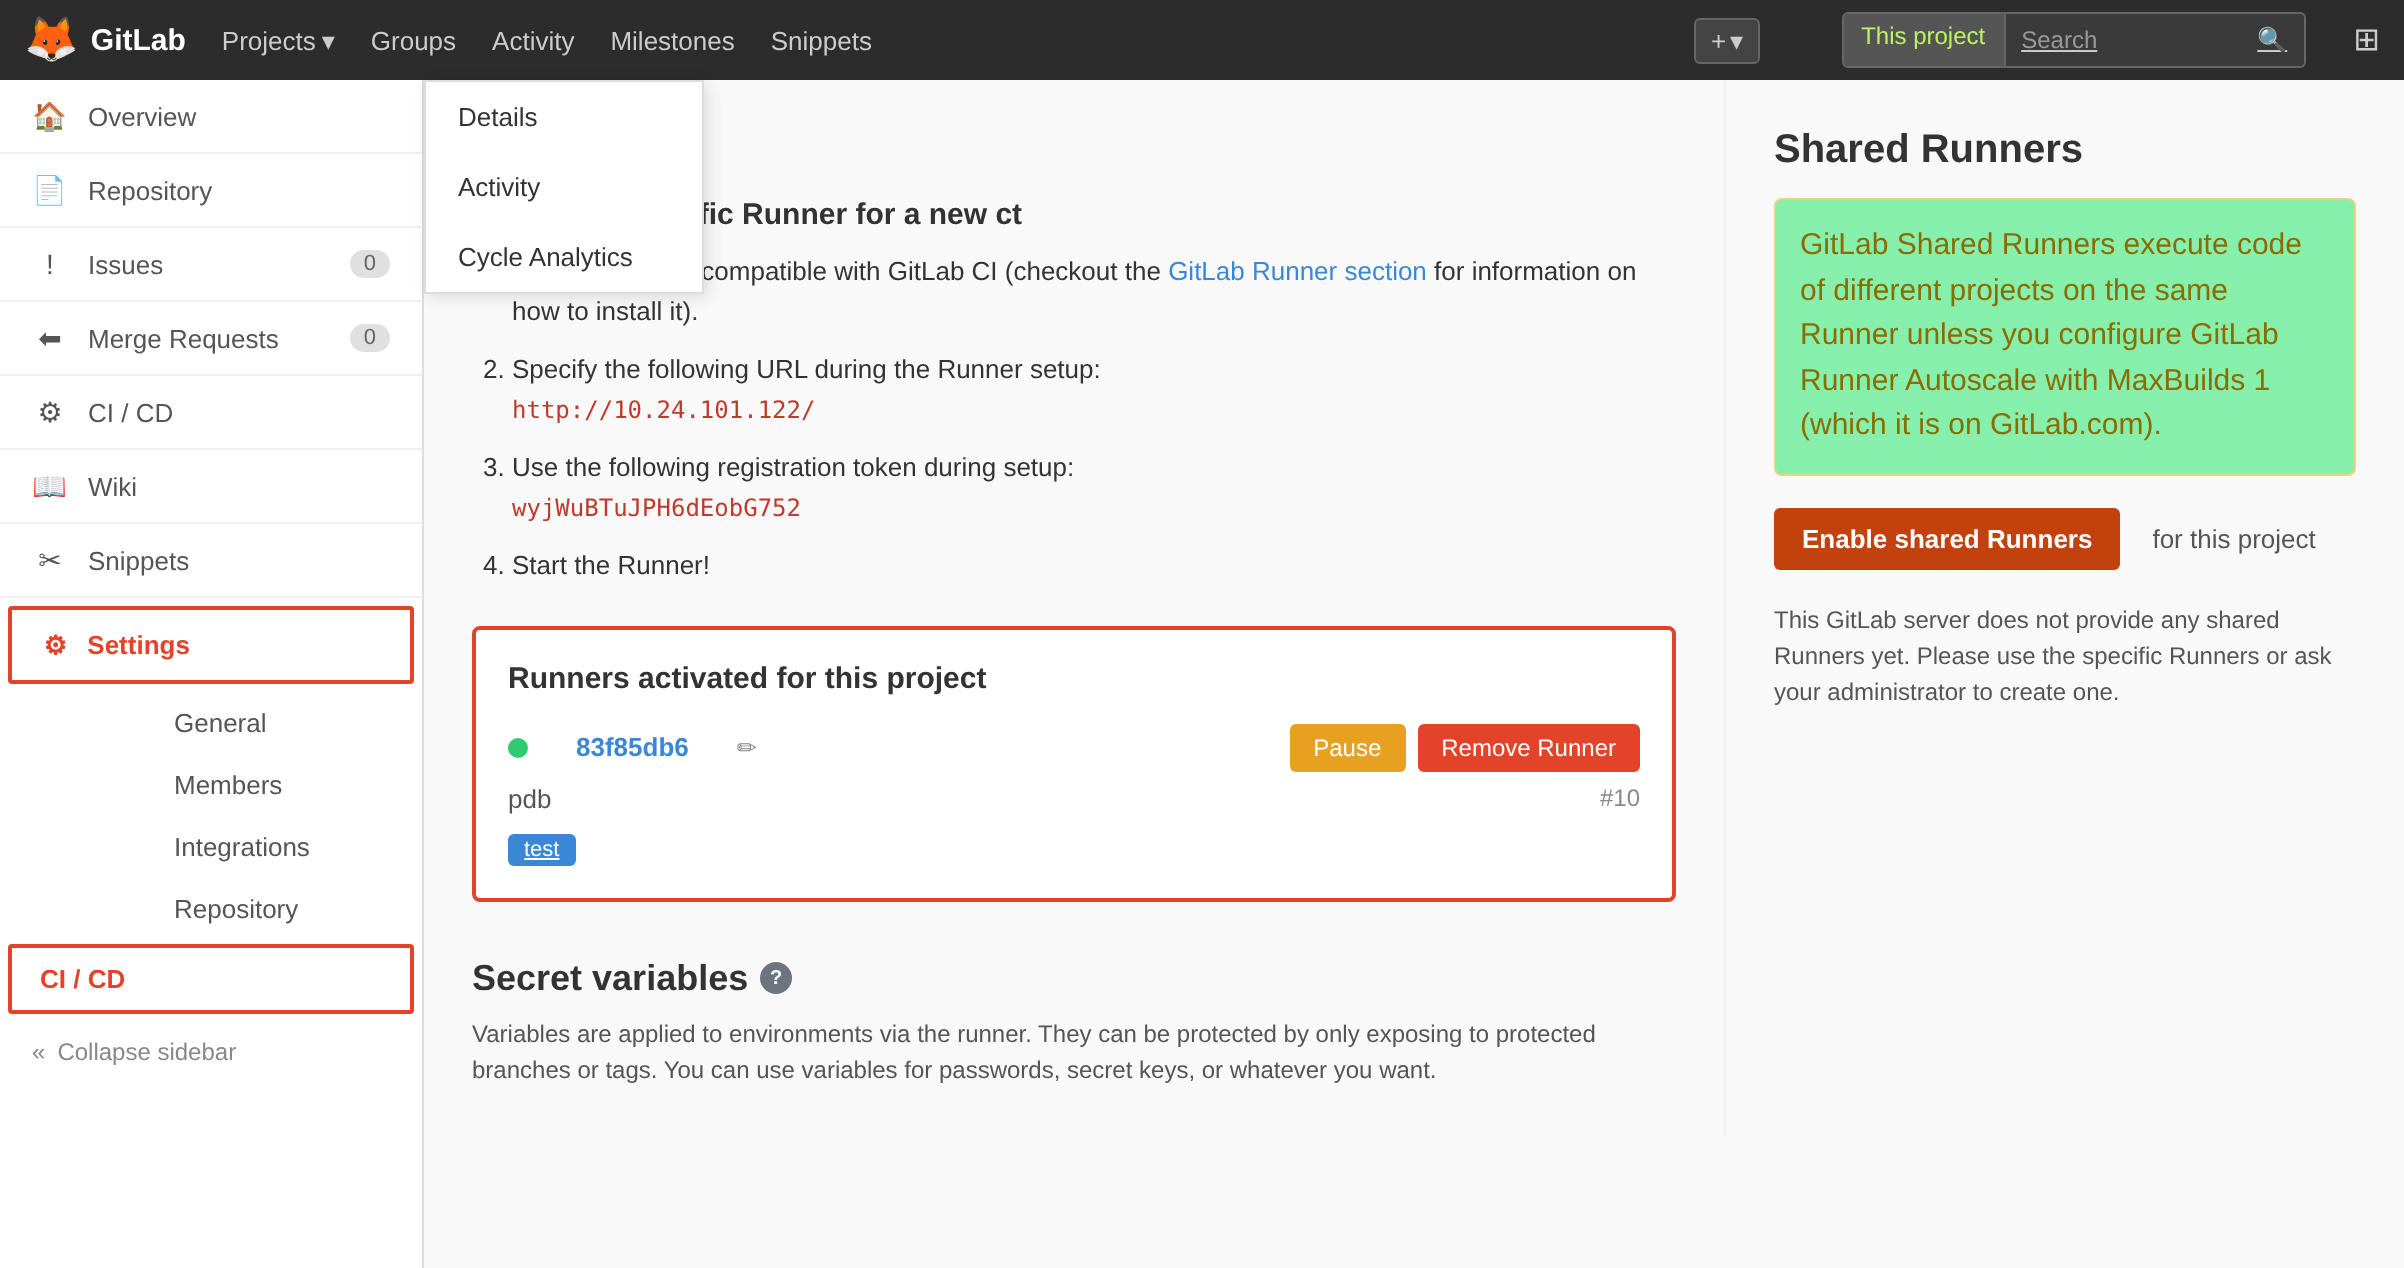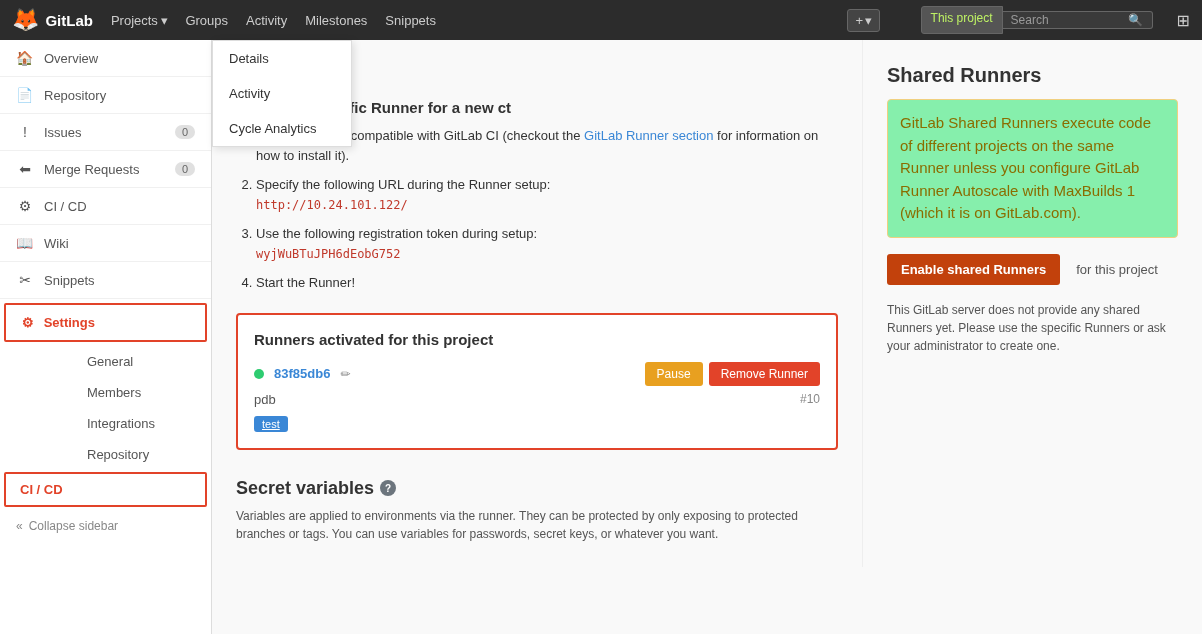--- a/index.html
+++ b/index.html
@@ -31,21 +31,21 @@
     }
     .nav-search-group {
       display: flex; align-items: center; gap: 0;
     }
     .nav-this-project {
       background: #555; border: 1px solid #666; border-radius: 3px 0 0 3px;
       color: #bef264; padding: 4px 9px; font-size: 12px; cursor: pointer; height: 28px; display: flex; align-items: flex-start; margin-left: 23px;
     }
     .nav-search-box {
       background: #3a3a3a; border: 1px solid #666; border-left: none; border-radius: 0 3px 3px 0;
-      color: #ccc; padding: 4px 8px; font-size: 12px; width: 150px; height: 18px; display: flex; align-items: center; gap: 6px;
+      color: #ccc; padding: 4px 8px; font-size: 12px; width: 150px; height: 28px; display: flex; align-items: center; gap: 6px; text-decoration: underline;
     }
     .nav-grid-icon { color: #ccc; font-size: 16px; cursor: pointer; margin-left: 6px; }
 
     
     .sidebar {
       position: fixed;
       top: 40px; left: 0; bottom: 0;
       width: 212px;
       background: #fff;
       border-right: 1px solid #ddd;
@@ -107,21 +107,21 @@
 
     
     .runners-box {
       border: 2px solid #e24329;
       border-radius: 4px;
       padding: 16px;
       margin-top: 20px;
       background: #fff;
     }
     .runners-box-title { font-size: 15px; font-weight: 600; margin-bottom: 14px; }
-    .runner-row { display: flex; align-items: center; gap: 10px; margin-bottom: 6px; }
+    .runner-row { display: flex; align-items: center; gap: 24px; margin-bottom: 6px; }
     .runner-green-dot { width: 10px; height: 10px; background: #2ecc71; border-radius: 50%; flex-shrink: 0; }
     .runner-name { color: #3a87d6; font-size: 13px; font-weight: 600; }
     .runner-edit-icon { color: #888; font-size: 12px; cursor: pointer; }
     .runner-actions { margin-left: auto; display: flex; gap: 6px; }
     .btn-pause { background: #e8a020; color: #fff; border: none; padding: 5px 12px; border-radius: 3px; font-size: 12px; cursor: pointer; }
     .btn-remove { background: #e24329; color: #fff; border: none; padding: 5px 12px; border-radius: 3px; font-size: 12px; cursor: pointer; }
     .runner-sub-row { display: flex; align-items: center; font-size: 13px; color: #555; margin-bottom: 8px; }
     .runner-num { margin-left: auto; color: #888; font-size: 12px; text-align: center; }
     .tag-test { background: #3a87d6; color: #fff; border-radius: 3px; padding: 2px 8px; font-size: 11px; display: inline-block; text-decoration: underline; }
     .info-box {

